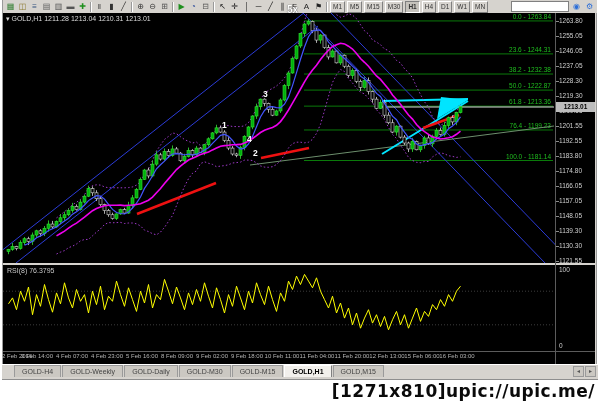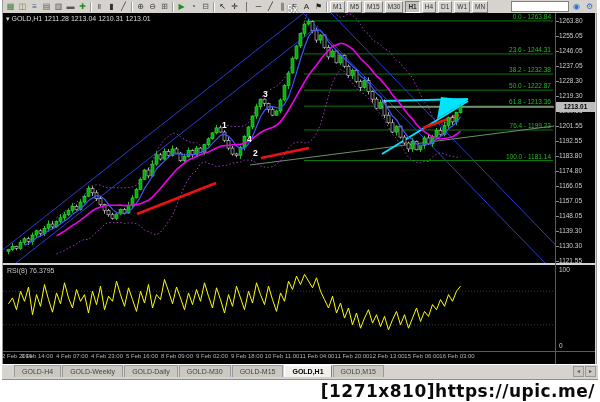--- a/index.html
+++ b/index.html
@@ -456,15 +456,15 @@
       <div class="tab active">GOLD,H1</div>
       <div class="tab">GOLD,M15</div>
       <div class="tab-scroll">
         <span>◂</span>
         <span>▸</span>
       </div>
     </div>
   <div class="window-bottom"></div>
 
   <div class="watermark-row">
-    <span class="watermark">[1271x810]https://upic.me/</span>
+    <span class="watermark">[1271x810]upic://upic.me/</span>
   </div>
 </div>
 
 </body></html>

